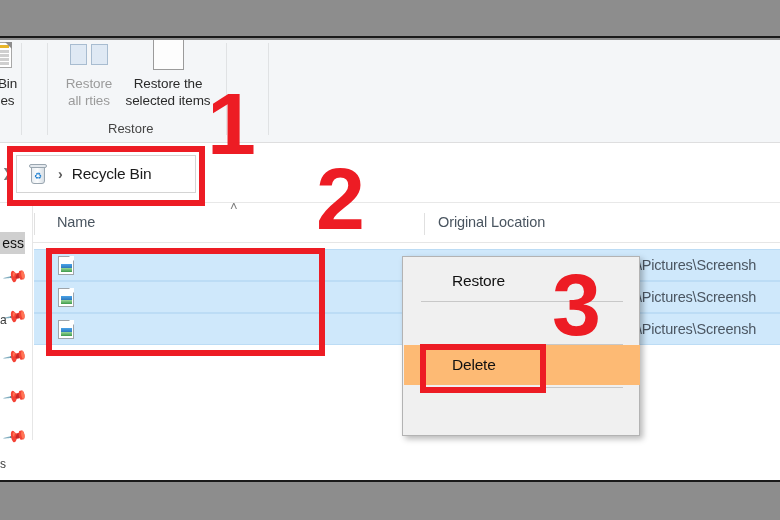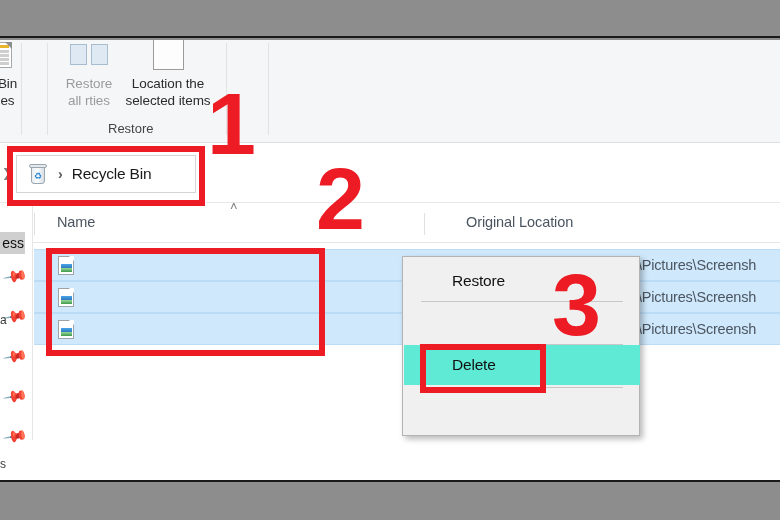--- a/index.html
+++ b/index.html
@@ -160,21 +160,21 @@
     position: absolute; left: 402px; top: 256px; width: 238px; height: 180px;
     background: #f0f0f0; border: 1px solid #b3b3b3;
     box-shadow: 3px 3px 6px rgba(0,0,0,0.28);
   }
   .ctx-item {
     position: absolute; left: 1px; width: 236px; height: 40px;
     display: flex; align-items: center;
     font-size: 15.5px; color: #111; letter-spacing: -0.2px;
   }
   .ctx-item span { margin-left: 48px; }
-  .ctx-item.hover { background: #5eead4; }
+  .ctx-item.hover { background: #fdba74; }
   .ctx-item.bold { font-weight: bold; }
   .ctx-div { position: absolute; left: 18px; width: 202px; height: 1px; background: #c8c8c8; }
 
   
   .redbox { position: absolute; border: 6px solid #ed1c24; }
   .rednum {
     position: absolute; color: #ed1c24; font-weight: bold;
     font-family: "Liberation Sans", sans-serif; line-height: 1;
   }
 </style>
@@ -205,21 +205,21 @@
         <div class="ico-two" style="left:17px; top:2px;">
           <i></i>
             <i></i>
         </div>
         <div class="rib-label disabled" style="position:absolute; left:0; top:33px; width:72px;">Restore</div>
         <div class="rib-label disabled" style="position:absolute; left:0; top:50px; width:72px;">all rties</div>
       </div>
 
       <div class="rib-btn" style="left:117px; top:2px; width:102px;">
         <div class="ico-one" style="left:36px; top:-3px;"></div>
-        <div class="rib-label" style="position:absolute; left:0; top:33px; width:102px;">Location the</div>
+        <div class="rib-label" style="position:absolute; left:0; top:33px; width:102px;">Restore the</div>
         <div class="rib-label" style="position:absolute; left:0; top:50px; width:102px;">selected items</div>
       </div>
 
       <div class="group-title" style="left:108px; top:81px;">Restore</div>
     </div>
 
     <div class="addr-row"></div>
   </div>
 
   <span class="nav-chevron">❯</span>
@@ -231,21 +231,21 @@
         <div class="rec">♻</div>
     </div>
     <span class="addr-sep">›</span>
     <span class="addr-text">Recycle Bin</span>
   </div>
 
   <div class="col-head">
     <div class="divider" style="left:34px;"></div>
     <div class="divider" style="left:424px;"></div>
     <div class="col-title" style="left:57px;">Name</div>
-    <div class="col-title" style="left:438px;margin-left:28px;">Original Location</div>
+    <div class="col-title" style="left:438px;">Original Location</div>
   </div>
   <div class="sort-arrow">˄</div>
 
   <div class="sidebar">
     <div class="qa-chip">ess</div>
     <div class="pin" style="top:62px;">📌</div>
     <div class="pin" style="top:102px;">📌</div>
     <div class="pin" style="top:142px;">📌</div>
     <div class="pin" style="top:182px;">📌</div>
     <div class="pin" style="top:222px;">📌</div>

